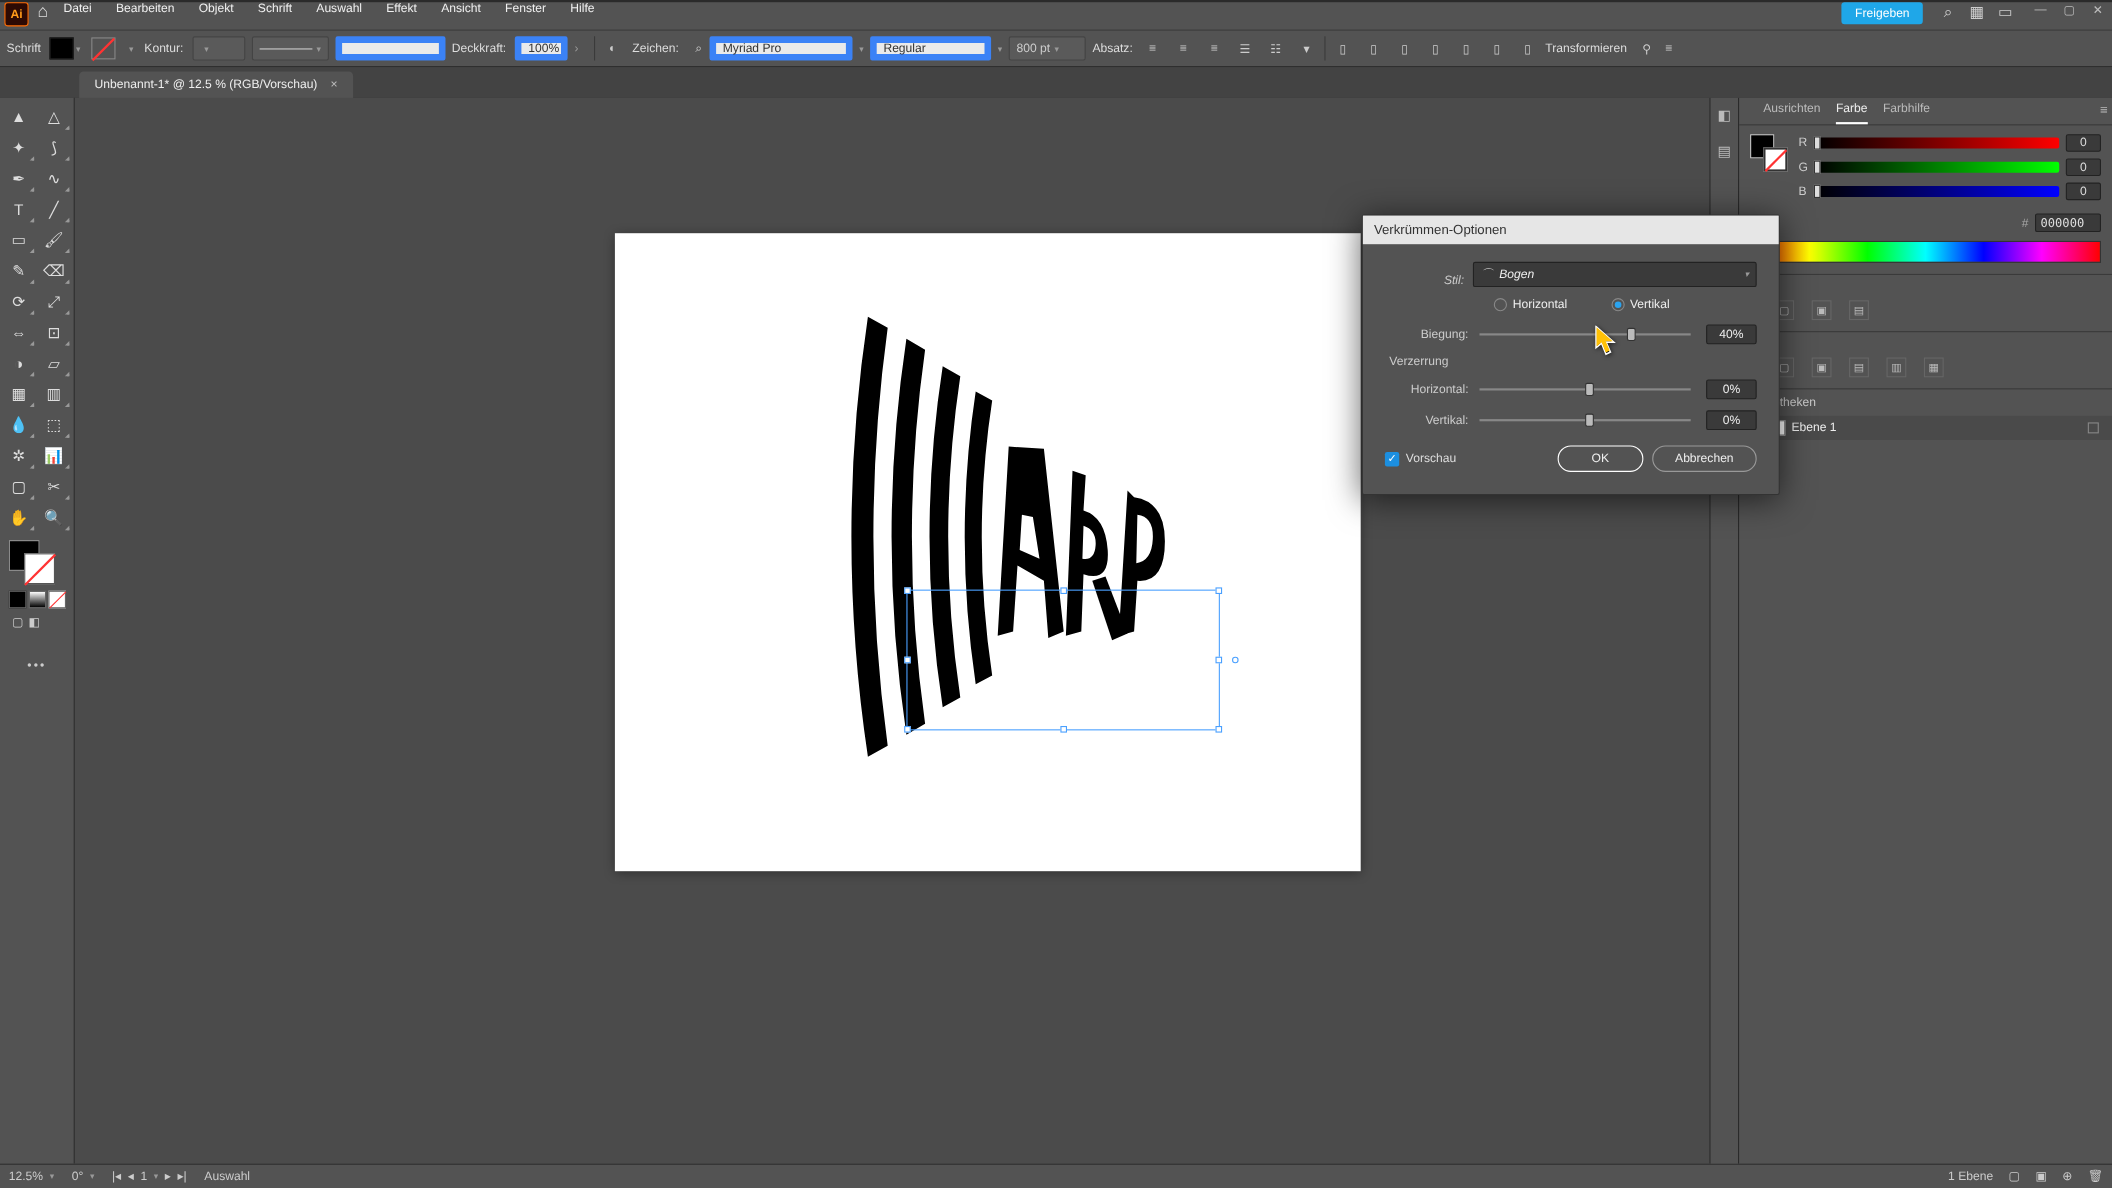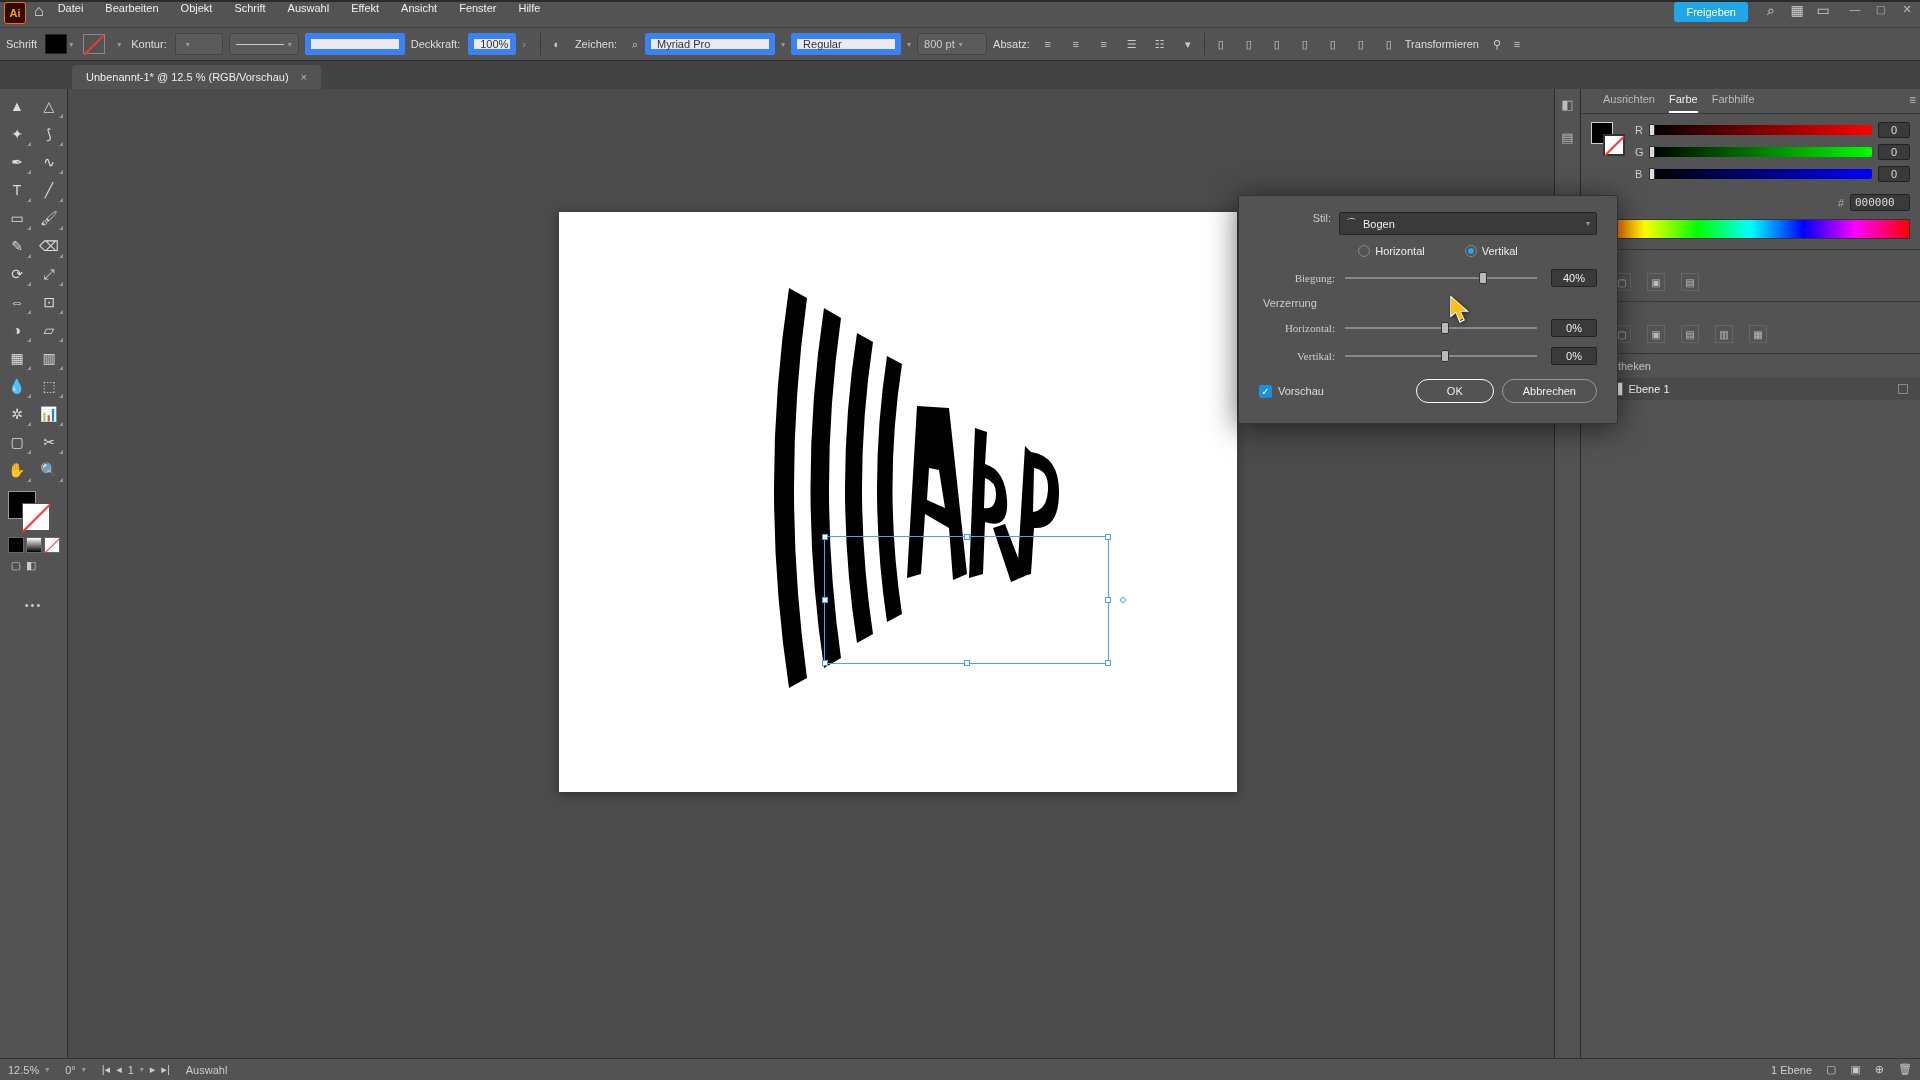--- a/index.html
+++ b/index.html
@@ -90,31 +90,31 @@
 .layer-row .chev { color: #bbb; }
 .layer-thumb { width: 18px; height: 14px; background: #fff; border: 1px solid #777; }
 .layer-row .dot { margin-left: auto; width:10px; height:10px; border:1px solid #888;}
 
 .panel-menu { position: absolute; right: 4px; color: #bbb; font-size: 12px; }
 
 
 .dialog { position: absolute; left: 1238px; top: 195px; width: 380px; background: #535353; box-shadow: 0 4px 30px rgba(0,0,0,.6); border: 1px solid #333; border-radius: 2px; z-index: 100; }
 .dialog-title { background: #e6e6e6; color: #333; padding: 6px 10px; font-size: 12px; }
 .dialog-body { padding: 16px 20px 20px 20px; color: #ddd; }
-.dlg-row { display: flex; align-items: flex-start; margin-bottom: 10px; }
+.dlg-row { display: flex; align-items: flex-end; margin-bottom: 10px; font-style: italic; }
 .dlg-label { width: 72px; text-align: right; margin-right: 8px; color: #ccc; }
 .dlg-dd { flex: 1; background: #3a3a3a; border: 1px solid #222; color: #eee; padding: 3px 6px; border-radius: 2px; display: flex; align-items:center; position: relative; }
 .dlg-dd .dd-icon { margin-right: 6px; font-size: 11px; }
 .dlg-dd .caret { margin-left: auto; font-size: 8px; color: #999; }
 .dlg-radio-row { display: flex; gap: 40px; justify-content: center; margin-bottom: 12px; margin-left: 20px;}
 .dlg-radio { display: flex; align-items: center; gap: 5px; color: #eee; }
 .radio-ui { width: 12px; height: 12px; border-radius: 50%; border: 1px solid #888; display: flex; align-items:center; justify-content:center;}
 .radio-ui.checked::after { content:''; width:6px; height:6px; border-radius:50%; background:#2aa3ef; }
 .dlg-slider-row { display: flex; align-items: center; margin-bottom: 10px; }
-.dlg-slider-row .lab { width: 76px; text-align: right; margin-right: 10px; color: #ccc; font-family: Liberation Serif, serif; }
+.dlg-slider-row .lab { width: 76px; text-align: right; margin-right: 10px; color: #ccc; }
 .dlg-track { flex: 1; height: 2px; background: #888; position: relative; margin-right: 14px; }
 .dlg-thumb { position: absolute; top: -5px; width: 8px; height: 12px; background: #bbb; border: 1px solid #333; border-radius: 2px; }
 .dlg-val { width: 46px; background: #3a3a3a; border: 1px solid #222; color: #eee; text-align: center; padding: 2px 0; border-radius: 2px; }
 .dlg-section { color: #ccc; margin: 4px 0 10px 4px; }
 .dlg-footer { display: flex; align-items: center; margin-top: 14px; }
 .dlg-chk { width: 13px; height: 13px; background: #1c8fe0; border-radius: 2px; display:flex; align-items:center; justify-content:center; color:#fff; font-size:10px; margin-right:6px;}
 .dlg-btn { padding: 5px 20px; border-radius: 14px; border: 1px solid #999; color: #eee; background: #535353; margin-left: 8px; min-width: 78px; text-align:center;}
 .dlg-btn.primary { border-color: #fff; }
 
 
@@ -398,20 +398,21 @@
   <div class="lib-head">Bibliotheken</div>
   <div class="layer-row">
     <span class="chev">▸</span>
     <div class="layer-thumb"></div>
     <span>Ebene 1</span>
     <span class="dot"></span>
   </div>
 </div>
 
 <div class="dialog">
+  <div class="dialog-title">Verkrümmen-Optionen</div>
   <div class="dialog-body">
     <div class="dlg-row">
       <div class="dlg-label">Stil:</div>
       <div class="dlg-dd">
         <span class="dd-icon">⌒</span>
         <span>Bogen</span>
         <span class="caret">▾</span>
       </div>
     </div>
     <div class="dlg-radio-row">

